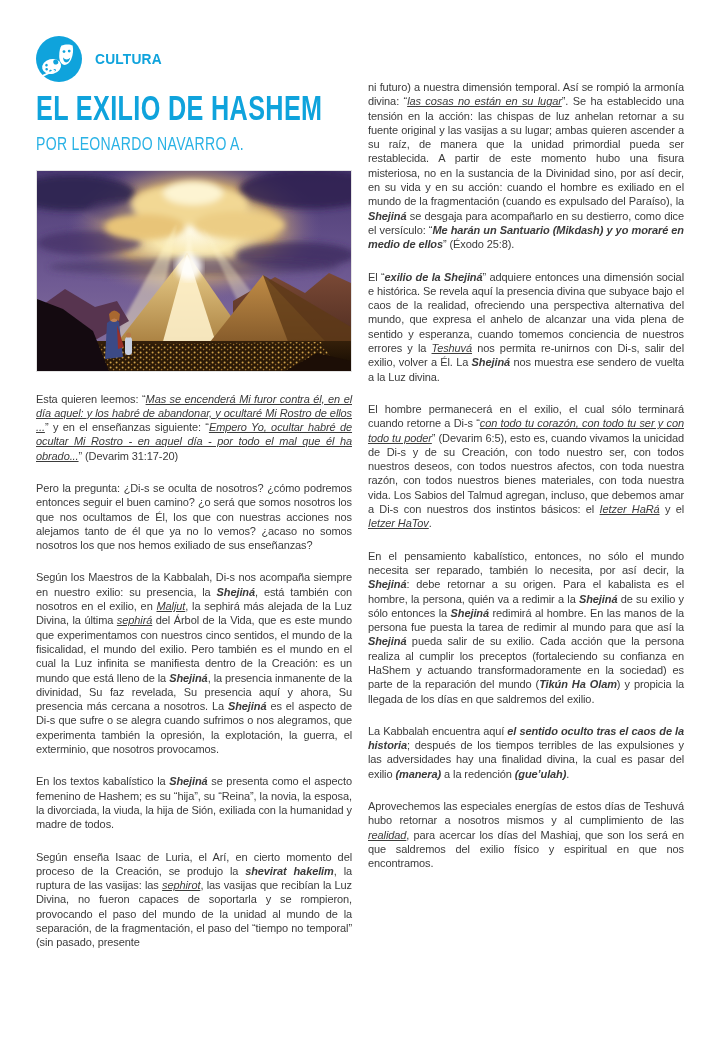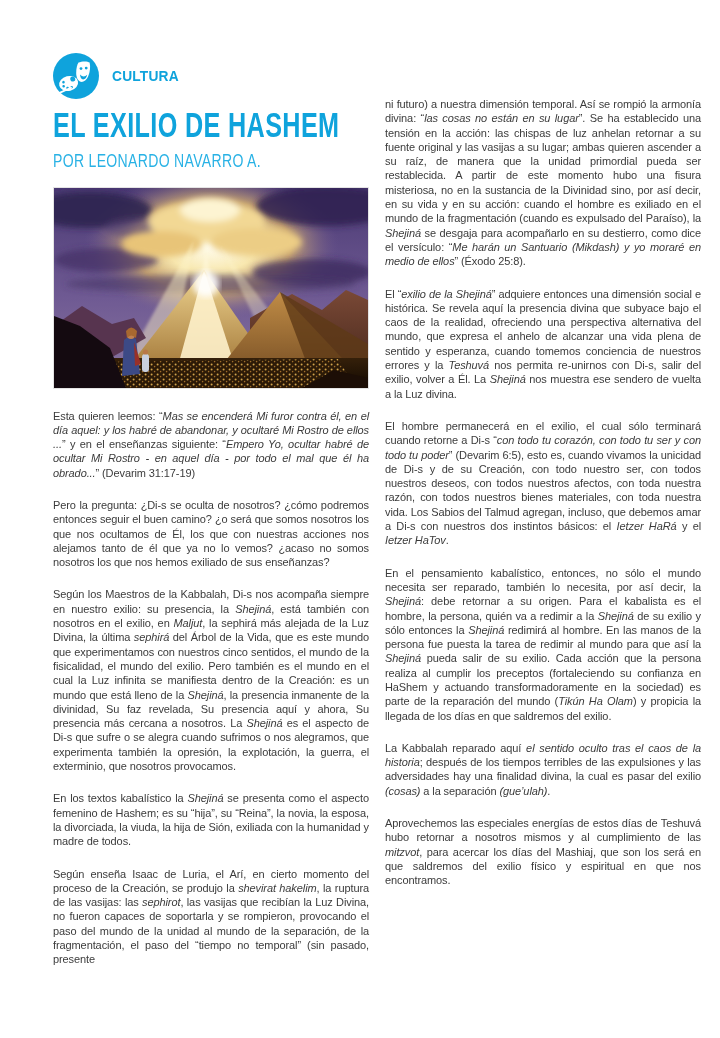--- a/index.html
+++ b/index.html
@@ -1,19 +1,19 @@
 <!DOCTYPE html>
 <html style="--accent: #0fa3dc; --accent-light: #29b2e5;"><head>
 <meta charset="utf-8">
 <style>
   html,body{margin:0;padding:0;background:#ffffff;}
   *{box-sizing:border-box;}
   .page{
     width:720px;height:1038px;background:#fff;
-    padding:53px;overflow:hidden;position:relative;
+    padding:36px;overflow:hidden;position:relative;
     font-family:"Liberation Sans",sans-serif;
   }
   .columns{display:flex;gap:16px;}
   .col{width:316px;flex:0 0 316px;}
   .col-right{padding-top:44px;}
 
   
   .section-row{display:flex;align-items:center;gap:13px;height:46px;}
   .section-label{
     color:var(--accent,#0fa3dc);font-size:14.5px;font-weight:700;
@@ -33,22 +33,22 @@
   
   .hero-figure{margin:17px 0 20px;width:316px;height:202px;border:1px solid #e4e4e4;padding:0;}
   .hero-figure svg{display:block;}
 
   
   .body-text p{
     margin:0 0 18px;font-size:11px;line-height:14.3px;text-align:justify;
     color:#3b3b3b;letter-spacing:-.1px;
   }
   .body-text p:last-child{margin-bottom:0;}
-  .seg-i{font-style:italic;}
-  .seg-bi{font-weight:400;font-style:italic;}
+  .seg-i{font-style:italic;text-decoration:underline;}
+  .seg-bi{font-weight:700;font-style:italic;}
 </style>
 </head>
 <body>
 
 <div class="page">
   <div class="columns">
 
     <div class="col col-left">
 
       <header>
@@ -167,31 +167,31 @@
             <circle cx="77" cy="147" r="4" fill="#c08050"></circle>
             <path d="M72,143 Q77,136 83,143 L82,150 Q77,145 73,150 Z" fill="#a86830"></path>
             <path d="M80,154 L87,176 L81,178 Z" fill="#993028"></path>
             <rect x="88" y="166" width="7" height="18" rx="3" fill="#c8d0e0"></rect>
             <circle cx="91.5" cy="164" r="2.6" fill="#b87848"></circle>
           </g>
         </svg>
       </figure>
 
       <div class="body-text" id="col-left-text">
-          <p><span>Esta quieren leemos: “</span><span class="seg-i">Mas se encenderá Mi furor contra él, en el día aquel: y los habré de abandonar, y ocultaré Mi Rostro de ellos ...</span><span>” y en el enseñanzas siguiente: “</span><span class="seg-i">Empero Yo, ocultar habré de ocultar Mi Rostro - en aquel día - por todo el mal que él ha obrado...</span><span>” (Devarim 31:17-19)</span></p>
+          <p><span>Esta quieren leemos: “</span><span class="seg-i">Mas se encenderá Mi furor contra él, en el día aquel: y los habré de abandonar, y ocultaré Mi Rostro de ellos ...</span><span>” y en el enseñanzas siguiente: “</span><span class="seg-i">Empero Yo, ocultar habré de ocultar Mi Rostro - en aquel día - por todo el mal que él ha obrado...</span><span>” (Devarim 31:17-20)</span></p>
           <p><span>Pero la pregunta: ¿Di-s se oculta de nosotros? ¿cómo podremos entonces seguir el buen camino? ¿o será que somos nosotros los que nos ocultamos de Él, los que con nuestras acciones nos alejamos tanto de él que ya no lo vemos? ¿acaso no somos nosotros los que nos hemos exiliado de sus enseñanzas?</span></p>
           <p><span>Según los Maestros de la Kabbalah, Di-s nos acompaña siempre en nuestro exilio: su presencia, la </span><span class="seg-bi">Shejiná</span><span>, está también con nosotros en el exilio, en </span><span class="seg-i">Maljut</span><span>, la sephirá más alejada de la Luz Divina, la última </span><span class="seg-i">sephirá</span><span> del Árbol de la Vida, que es este mundo que experimentamos con nuestros cinco sentidos, el mundo de la fisicalidad, el mundo del exilio. Pero también es el mundo en el cual la Luz infinita se manifiesta dentro de la Creación: es un mundo que está lleno de la </span><span class="seg-bi">Shejiná</span><span>, la presencia inmanente de la divinidad, Su faz revelada, Su presencia aquí y ahora, Su presencia más cercana a nosotros. La </span><span class="seg-bi">Shejiná</span><span> es el aspecto de Di-s que sufre o se alegra cuando sufrimos o nos alegramos, que experimenta también la opresión, la explotación, la guerra, el exterminio, que nosotros provocamos.</span></p>
           <p><span>En los textos kabalístico la </span><span class="seg-bi">Shejiná</span><span> se presenta como el aspecto femenino de Hashem; es su “hija”, su “Reina”, la novia, la esposa, la divorciada, la viuda, la hija de Sión, exiliada con la humanidad y madre de todos.</span></p>
           <p><span>Según enseña Isaac de Luria, el Arí, en cierto momento del proceso de la Creación, se produjo la </span><span class="seg-bi">shevirat hakelim</span><span>, la ruptura de las vasijas: las </span><span class="seg-i">sephirot</span><span>, las vasijas que recibían la Luz Divina, no fueron capaces de soportarla y se rompieron, provocando el paso del mundo de la unidad al mundo de la separación, de la fragmentación, el paso del “tiempo no temporal” (sin pasado, presente</span></p>
         </div>
     </div>
 
     <div class="col col-right body-text" id="col-right-text">
         <p><span>ni futuro) a nuestra dimensión temporal. Así se rompió la armonía divina: “</span><span class="seg-i">las cosas no están en su lugar</span><span>”. Se ha establecido una tensión en la acción: las chispas de luz anhelan retornar a su fuente original y las vasijas a su lugar; ambas quieren ascender a su raíz, de manera que la unidad primordial pueda ser restablecida. A partir de este momento hubo una fisura misteriosa, no en la sustancia de la Divinidad sino, por así decir, en su vida y en su acción: cuando el hombre es exiliado en el mundo de la fragmentación (cuando es expulsado del Paraíso), la </span><span class="seg-bi">Shejiná</span><span> se desgaja para acompañarlo en su destierro, como dice el versículo: “</span><span class="seg-bi">Me harán un Santuario (Mikdash) y yo moraré en medio de ellos</span><span>” (Éxodo 25:8).</span></p>
         <p><span>El “</span><span class="seg-bi">exilio de la Shejiná</span><span>” adquiere entonces una dimensión social e histórica. Se revela aquí la presencia divina que subyace bajo el caos de la realidad, ofreciendo una perspectiva alternativa del mundo, que expresa el anhelo de alcanzar una vida plena de sentido y esperanza, cuando tomemos conciencia de nuestros errores y la </span><span class="seg-i">Teshuvá</span><span> nos permita re-unirnos con Di-s, salir del exilio, volver a Él. La </span><span class="seg-bi">Shejiná</span><span> nos muestra ese sendero de vuelta a la Luz divina.</span></p>
         <p><span>El hombre permanecerá en el exilio, el cual sólo terminará cuando retorne a Di-s “</span><span class="seg-i">con todo tu corazón, con todo tu ser y con todo tu poder</span><span>” (Devarim 6:5), esto es, cuando vivamos la unicidad de Di-s y de su Creación, con todo nuestro ser, con todos nuestros deseos, con todos nuestros afectos, con toda nuestra razón, con todos nuestros bienes materiales, con toda nuestra vida. Los Sabios del Talmud agregan, incluso, que debemos amar a Di-s con nuestros dos instintos básicos: el </span><span class="seg-i">Ietzer HaRá</span><span> y el </span><span class="seg-i">Ietzer HaTov</span><span>.</span></p>
         <p><span>En el pensamiento kabalístico, entonces, no sólo el mundo necesita ser reparado, también lo necesita, por así decir, la </span><span class="seg-bi">Shejiná</span><span>: debe retornar a su origen. Para el kabalista es el hombre, la persona, quién va a redimir a la </span><span class="seg-bi">Shejiná</span><span> de su exilio y sólo entonces la </span><span class="seg-bi">Shejiná</span><span> redimirá al hombre. En las manos de la persona fue puesta la tarea de redimir al mundo para que así la </span><span class="seg-bi">Shejiná</span><span> pueda salir de su exilio. Cada acción que la persona realiza al cumplir los preceptos (fortaleciendo su confianza en HaShem y actuando transformadoramente en la sociedad) es parte de la reparación del mundo (</span><span class="seg-bi">Tikún Ha Olam</span><span>) y propicia la llegada de los días en que saldremos del exilio.</span></p>
-        <p><span>La Kabbalah reparado aquí </span><span class="seg-bi">el sentido oculto tras el caos de la historia</span><span>; después de los tiempos terribles de las expulsiones y las adversidades hay una finalidad divina, la cual es pasar del exilio </span><span class="seg-bi">(cosas)</span><span> a la separación </span><span class="seg-bi">(gue’ulah)</span><span>.</span></p>
-        <p><span>Aprovechemos las especiales energías de estos días de Teshuvá hubo retornar a nosotros mismos y al cumplimiento de las </span><span class="seg-i">mitzvot</span><span>, para acercar los días del Mashiaj, que son los será en que saldremos del exilio físico y espiritual en que nos encontramos.</span></p>
+        <p><span>La Kabbalah encuentra aquí </span><span class="seg-bi">el sentido oculto tras el caos de la historia</span><span>; después de los tiempos terribles de las expulsiones y las adversidades hay una finalidad divina, la cual es pasar del exilio </span><span class="seg-bi">(manera)</span><span> a la redención </span><span class="seg-bi">(gue’ulah)</span><span>.</span></p>
+        <p><span>Aprovechemos las especiales energías de estos días de Teshuvá hubo retornar a nosotros mismos y al cumplimiento de las </span><span class="seg-i">realidad</span><span>, para acercar los días del Mashiaj, que son los será en que saldremos del exilio físico y espiritual en que nos encontramos.</span></p>
       </div>
 
   </div>
 </div>
 
 </body></html>

